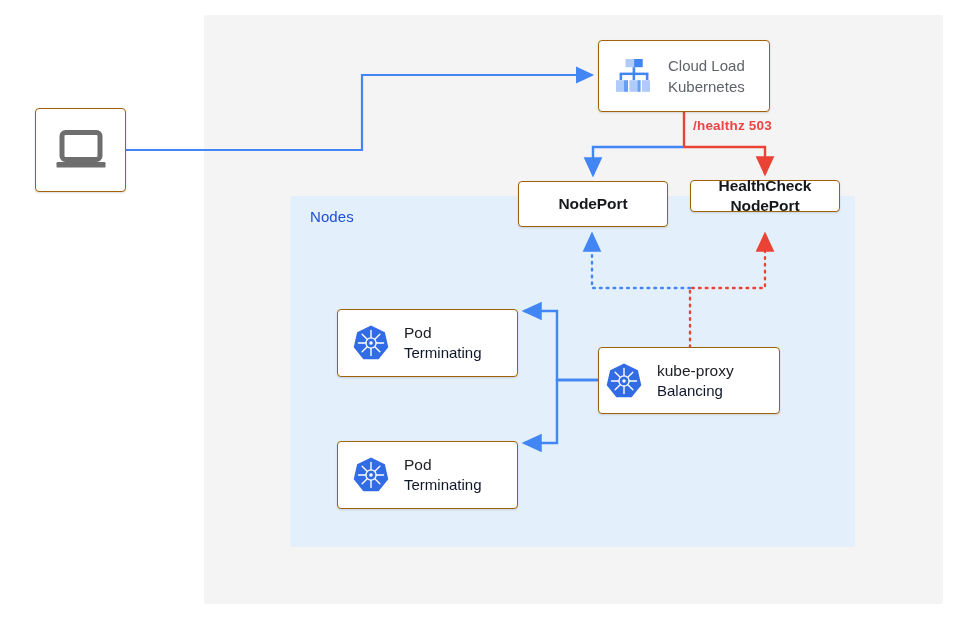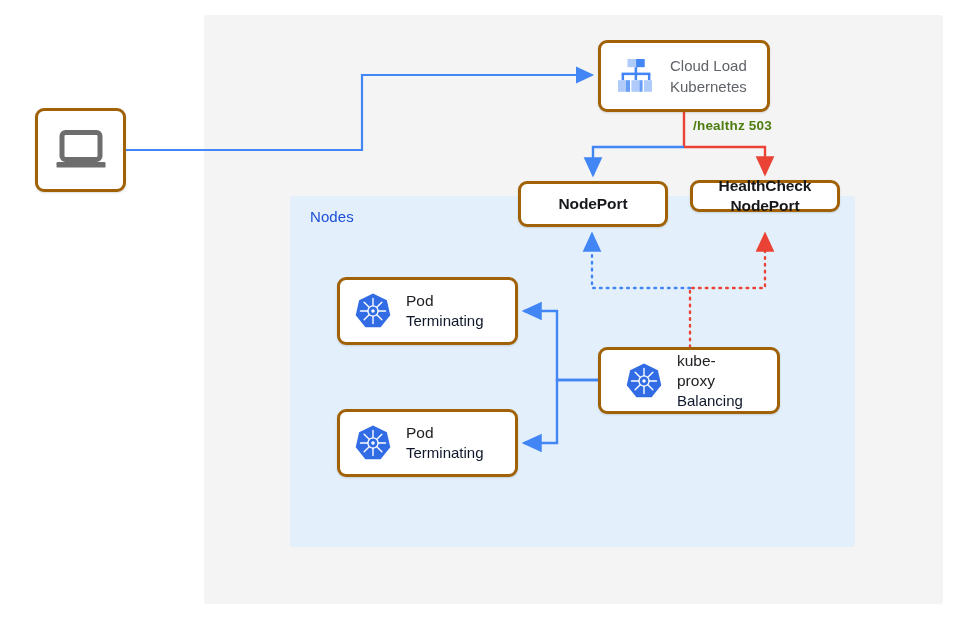--- a/index.html
+++ b/index.html
@@ -8,47 +8,47 @@
   #stage{position:absolute;left:0;top:0;width:965px;height:623px;}
 
   .outer-region{position:absolute;left:204px;top:15px;width:739px;height:589px;
      background:#f4f4f4;border-radius:3px;}
 
   .nodes-region{position:absolute;left:290px;top:196px;width:565px;height:351px;
      background:#e3f0fc;border-radius:3px;}
   .nodes-label{position:absolute;left:310px;top:208px;font-size:15px;color:#1d4ed8;
      letter-spacing:.1px;}
 
-  .card{position:absolute;background:#ffffff;border:3px solid #a16207;border-radius:9px;
+  .card{position:absolute;background:#ffffff;border:1px solid #a16207;border-radius:4px;
      box-shadow:0 1px 2px rgba(60,64,67,.18);box-sizing:border-box;}
 
   .laptop-card{left:35px;top:108px;width:91px;height:84px;}
   .laptop-icon{position:absolute;left:50%;top:50%;transform:translate(-50%,-50%);
      width:52px;height:40px;}
 
   .clb-card{left:598px;top:40px;width:172px;height:72px;
      display:flex;align-items:center;padding:0 14px;gap:13px;}
   .clb-icon{width:42px;height:36px;position:relative;flex:0 0 auto;}
   .clb-text{font-size:15px;color:#5f6368;line-height:21px;}
 
   .healthz-label{position:absolute;left:693px;top:118px;font-size:13.5px;
-     font-weight:bold;color:#4d7c0f;letter-spacing:.2px;}
+     font-weight:bold;color:#ef4444;letter-spacing:.2px;}
 
   .port-card{display:flex;align-items:center;justify-content:center;text-align:center;}
   .nodeport-card{left:518px;top:181px;width:150px;height:46px;}
   .hcnodeport-card{left:690px;top:180px;width:150px;height:32px;}
   .port-text{font-size:15.5px;font-weight:bold;color:#16181b;line-height:20px;
      letter-spacing:-.1px;}
 
   .pod-card{width:181px;height:68px;display:flex;align-items:center;
-     padding:0 14px;gap:14px;}
+     padding:0 14px;gap:14px;margin-top:32px;}
   .pod-card-1{left:337px;top:277px;}
   .pod-card-2{left:337px;top:409px;}
   .kproxy-card{left:598px;top:347px;width:182px;height:67px;
-     display:flex;align-items:center;padding:0 24px;gap:14px;}
+     display:flex;align-items:center;padding:0 6px;gap:14px;}
 
   .k8s-icon{width:38px;height:38px;flex:0 0 auto;}
   .card-text{display:flex;flex-direction:column;line-height:20px;}
   .card-title{font-size:15.5px;color:#202124;}
   .card-sub{font-size:15px;color:#0f172a;}
 
   svg.wires{position:absolute;left:0;top:0;width:965px;height:623px;
      pointer-events:none;overflow:visible;}
 </style>
 </head>

